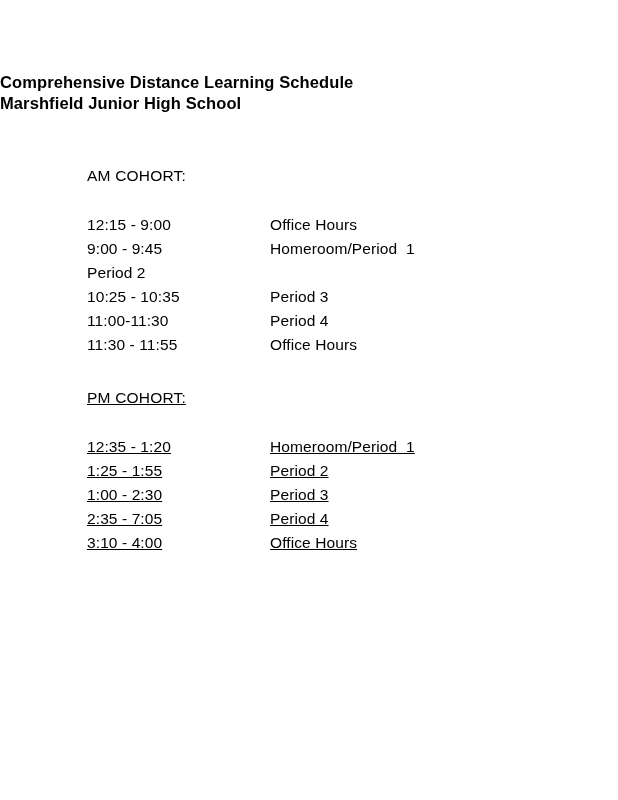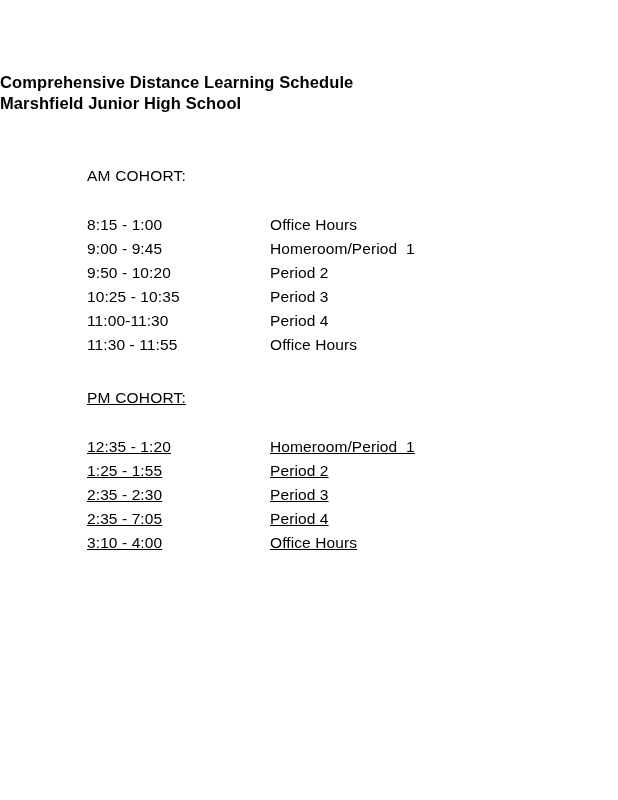--- a/index.html
+++ b/index.html
@@ -98,31 +98,30 @@
     <div class="title-line">Marshfield Junior High School</div>
   </div>
 
   <div class="content">
 
     <div class="section">
       <div class="section-heading">AM COHORT:</div>
       <div class="schedule-rows">
 
         <div class="schedule-row">
-          <span class="cell-time">8:15 - 1:00</span>
+          <span class="cell-time">12:15 - 9:00</span>
           <span class="cell-activity">Office Hours</span>
         </div>
 
         <div class="schedule-row">
           <span class="cell-time">9:00 - 9:45</span>
           <span class="cell-activity">Homeroom/Period  1</span>
         </div>
 
         <div class="schedule-row">
-          <span class="cell-time">9:50 - 10:20</span>
           <span class="cell-activity">Period 2</span>
         </div>
 
         <div class="schedule-row">
           <span class="cell-time">10:25 - 10:35</span>
           <span class="cell-activity">Period 3</span>
         </div>
 
         <div class="schedule-row">
           <span class="cell-time">11:00-11:30</span>
@@ -145,21 +144,21 @@
           <span class="cell-time">12:35 - 1:20</span>
           <span class="cell-activity">Homeroom/Period  1</span>
         </div>
 
         <div class="schedule-row">
           <span class="cell-time">1:25 - 1:55</span>
           <span class="cell-activity">Period 2</span>
         </div>
 
         <div class="schedule-row">
-          <span class="cell-time">2:35 - 2:30</span>
+          <span class="cell-time">1:00 - 2:30</span>
           <span class="cell-activity">Period 3</span>
         </div>
 
         <div class="schedule-row">
           <span class="cell-time">2:35 - 7:05</span>
           <span class="cell-activity">Period 4</span>
         </div>
 
         <div class="schedule-row">
           <span class="cell-time">3:10 - 4:00</span>

